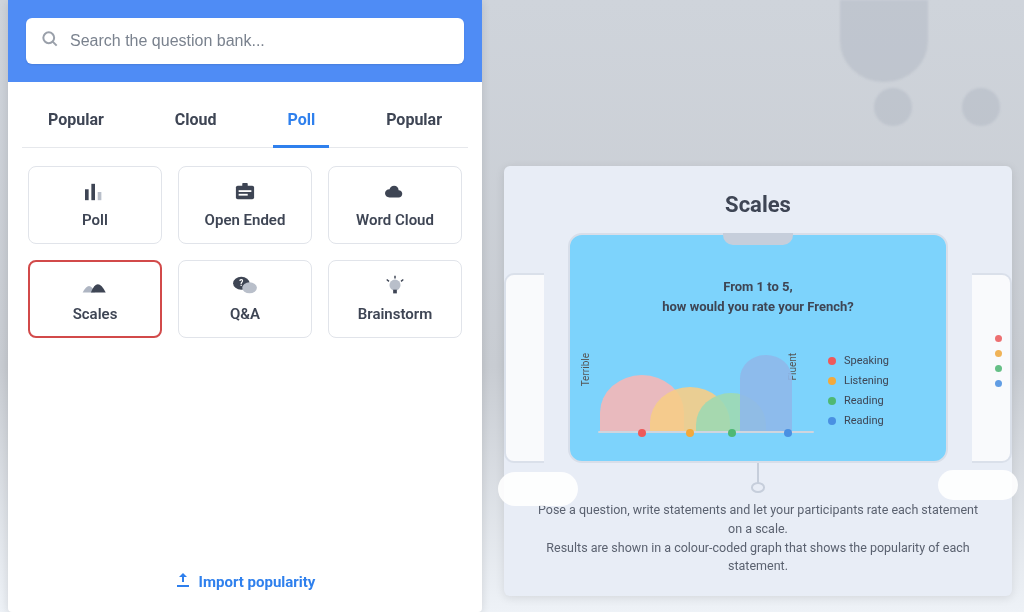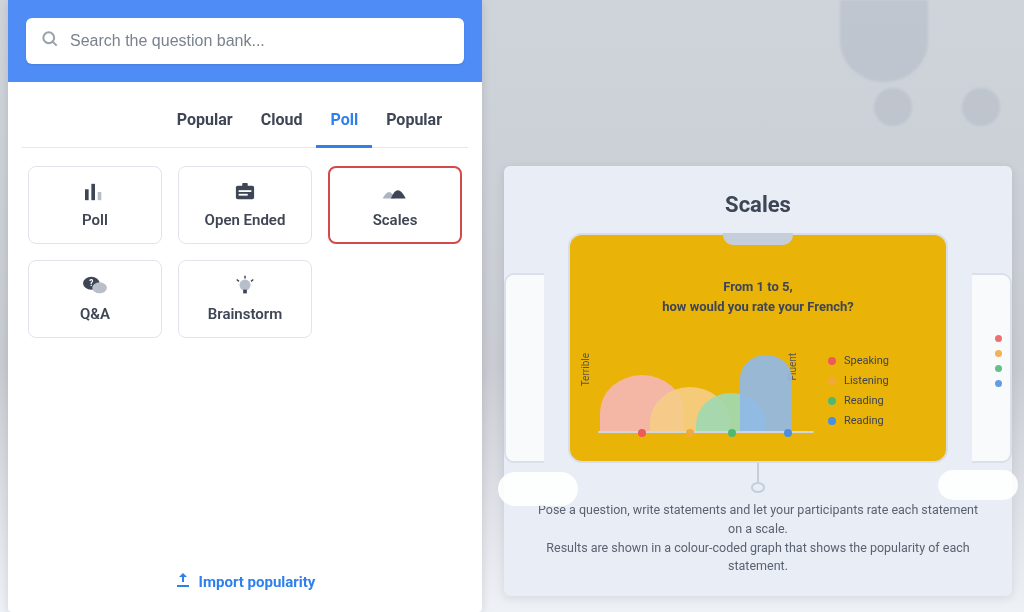--- a/index.html
+++ b/index.html
@@ -44,21 +44,21 @@
     .search-box input {
       border: none; outline: none;
       font-size: 16px;
       color: #737373;
       width: 100%;
     }
     .search-box input::placeholder { color: #7a828e; }
 
     .tabs {
       display: flex;
-      justify-content: flex-end;
+      justify-content: space-between;
       border-bottom: 1px solid #e6e8ec;
       padding: 0 12px;
       margin: 10px 14px 0 14px;
     }
     .tab {
       padding: 18px 14px 16px 14px;
       font-size: 16px;
       font-weight: 700;
       color: #3e4554;
       cursor: pointer;
@@ -125,21 +125,21 @@
       position:absolute; top:40px; width:40px; height:190px;
       background:#fdfdfe; border:2px solid #d8dee9; border-radius:10px;
     }
     .screen-side.left { left:-26px; border-right:none; border-radius:10px 0 0 10px; opacity:0.85;}
     .screen-side.right { right:-26px; border-left:none; border-radius:0 10px 10px 0; opacity:0.85;}
     .screen-side.right .dots { position:absolute; right:8px; top:60px; display:flex; flex-direction:column; gap:8px;}
     .screen-side.right .dots span { width:7px; height:7px; border-radius:50%; }
 
     .screen {
       width: 380px; height: 230px;
-      background: #eab308;
+      background: #7dd3fc;
       border: 2px solid #d8dee9;
       border-radius: 14px;
       position: relative;
       padding: 42px 14px 14px 14px;
       z-index:2;
     }
     .notch {
       position:absolute; top:-2px; left:50%; transform:translateX(-50%);
       width: 70px; height: 12px;
       background:#c6cedb; border-radius: 0 0 10px 10px;
@@ -220,20 +220,28 @@
         <svg viewBox="0 0 28 22" width="26" height="20" fill="#3e4554">
           <rect x="4" y="4" width="20" height="15" rx="2" fill="#3e4554"></rect>
           <rect x="11" y="1" width="6" height="5" rx="1" fill="#3e4554"></rect>
           <rect x="7" y="9" width="14" height="2" fill="#fff"></rect>
           <rect x="7" y="13" width="10" height="2" fill="#fff"></rect>
         </svg>
       </span>
       <span class="label">Open Ended</span>
     </div>
 
+    <div class="card">
+      <span class="ico">
+        <svg viewBox="0 0 28 22" width="28" height="20" fill="#3e4554">
+          <path d="M8 17c-3 0-5-2-5-4.5S5 8 8 8c.4-2.4 2.6-4 5-4 2.8 0 5 2.2 5 5 2.4 0 4 1.6 4 4s-1.8 4-4 4H8z"></path>
+        </svg>
+      </span>
+      <span class="label">Word Cloud</span>
+    </div>
 
     <div class="card selected">
       <span class="ico">
         <svg viewBox="0 0 34 20" width="34" height="18">
           <path d="M2 18 Q10 2 17 18 Z" fill="#aeb5c2"></path>
           <path d="M12 18 Q20 -2 30 18 Z" fill="#3e4554"></path>
         </svg>
       </span>
       <span class="label">Scales</span>
     </div>

